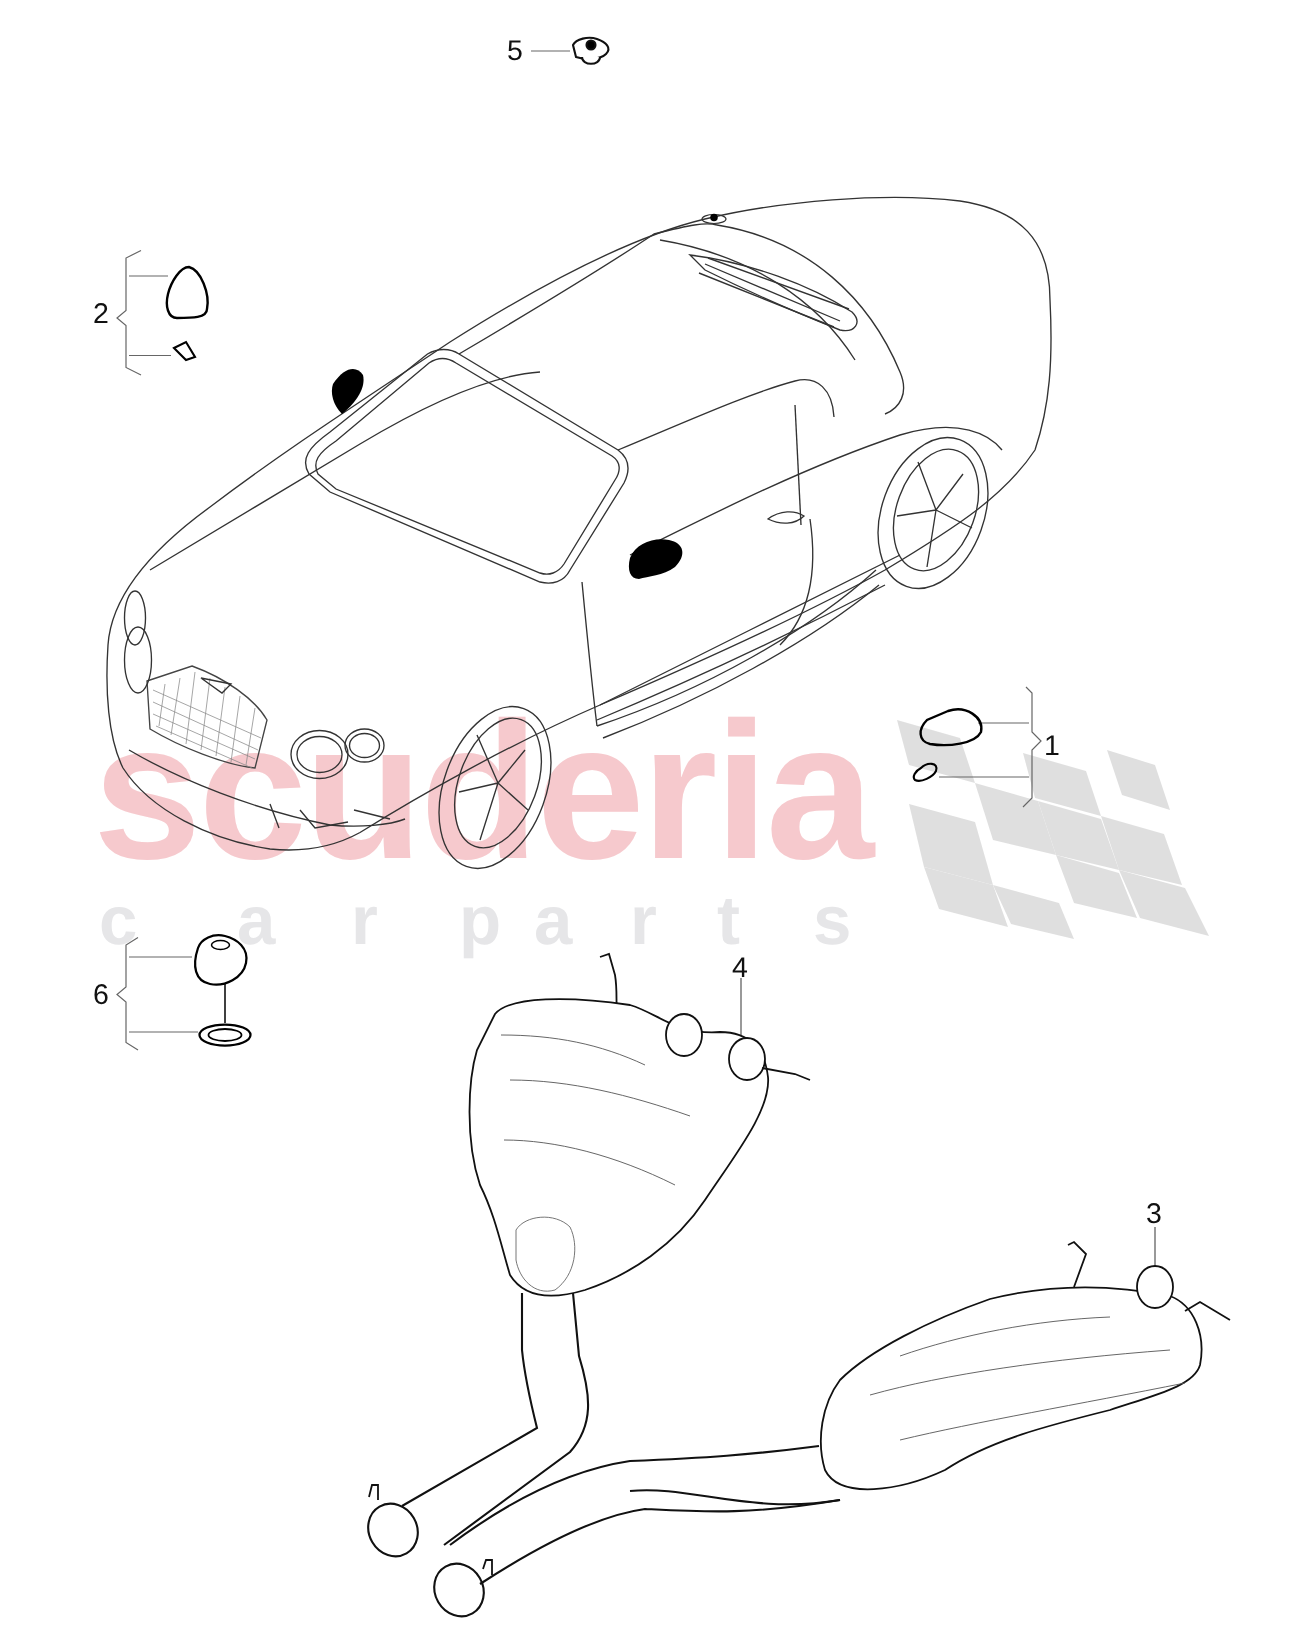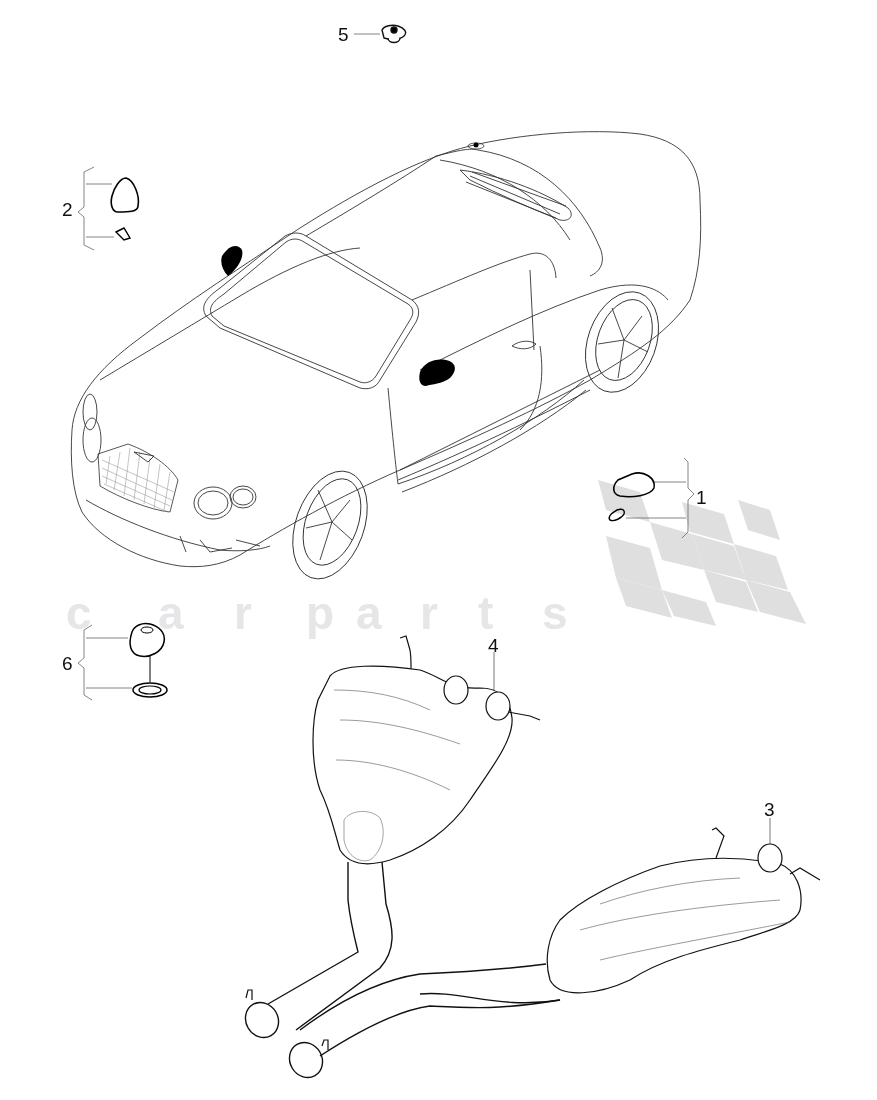--- a/index.html
+++ b/index.html
@@ -8,20 +8,21 @@
   svg.art { position:absolute; left:0; top:0; }
   .wm-main { position:absolute; left:62px; top:462px; font-family:"Liberation Sans", sans-serif; font-weight:bold; font-size:130px; letter-spacing:-2px; color:#f6c9cd; line-height:1; }
   .wm-sub { position:absolute; top:590px; font-family:"Liberation Sans", sans-serif; font-weight:bold; font-size:46px; color:#e6e6e8; line-height:1; }
   .callout { position:absolute; font-family:"Liberation Sans", sans-serif; font-size:19px; color:#111; line-height:1; }
 </style>
 </head>
 <body>
 
 <div class="canvas">
 
+  <div class="wm-main">scuderia</div>
   <div class="wm-sub" style="left:66px">c</div>
   <div class="wm-sub" style="left:158px">a</div>
   <div class="wm-sub" style="left:234px">r</div>
   <div class="wm-sub" style="left:306px">p</div>
   <div class="wm-sub" style="left:356px">a</div>
   <div class="wm-sub" style="left:420px">r</div>
   <div class="wm-sub" style="left:478px">t</div>
   <div class="wm-sub" style="left:542px">s</div>
 
   <svg class="art" width="877" height="1100" viewBox="0 0 877 1100">

